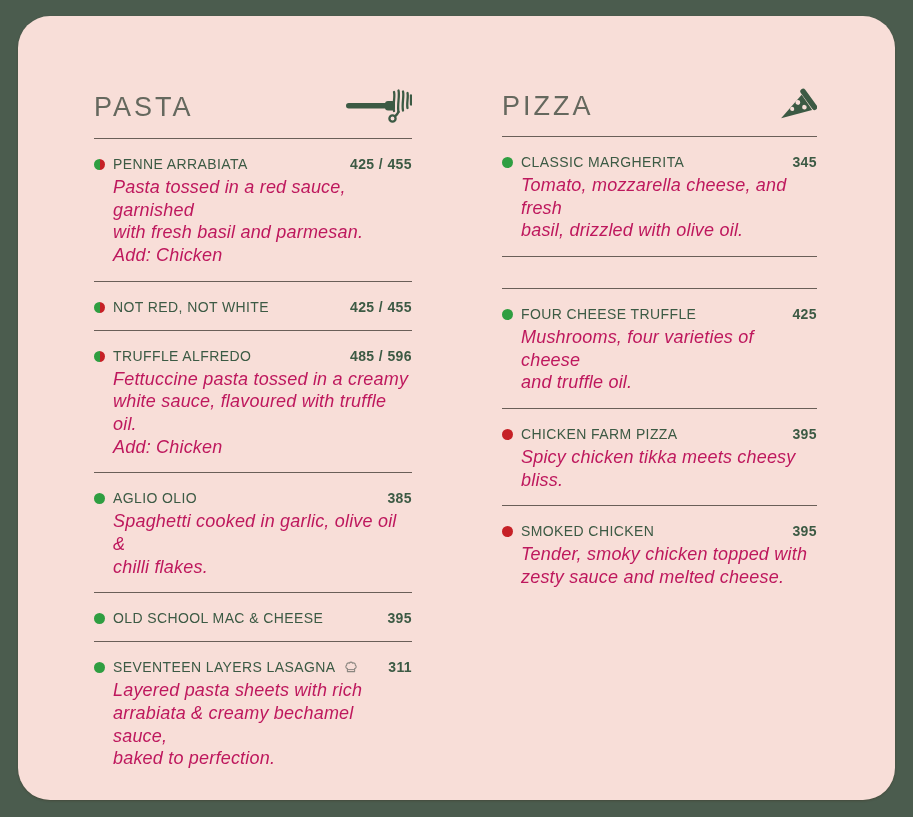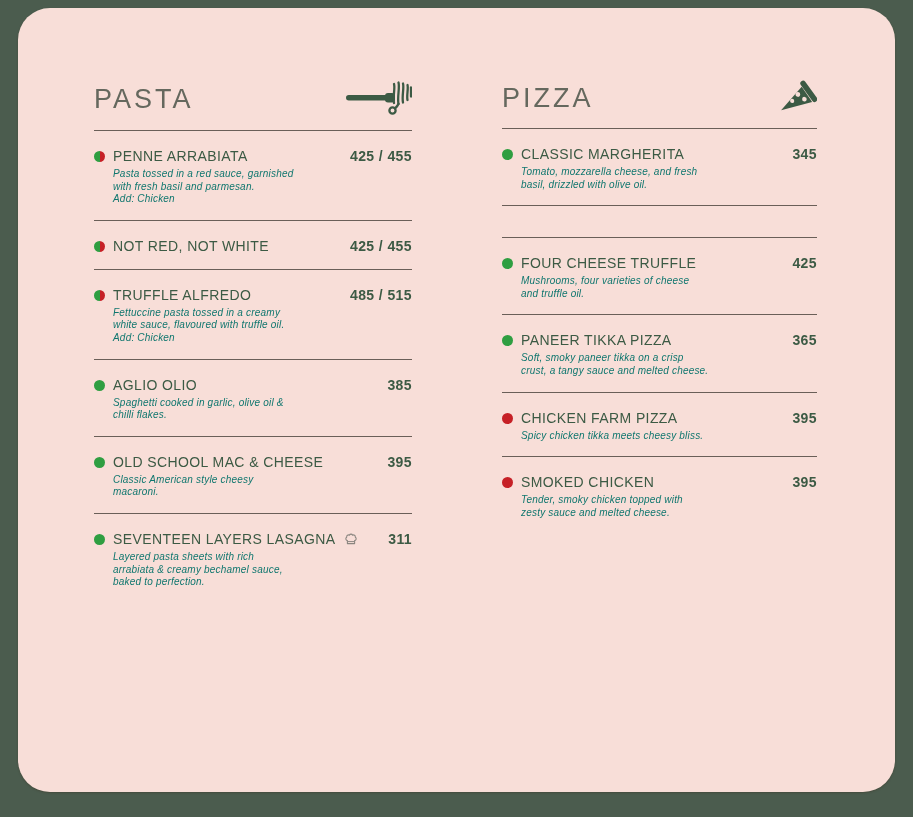--- a/index.html
+++ b/index.html
@@ -6,21 +6,21 @@
   html, body { margin: 0; padding: 0; }
   body {
     width: 913px; height: 817px;
     background: #4b5c4e;
     font-family: "Liberation Sans", sans-serif;
     position: relative;
     overflow: hidden;
   }
   .menu-card {
     position: absolute;
-    left: 18px; top: 8px;
+    left: 18px; top: 16px;
     width: 877px; height: 784px;
     background: #f8ded8;
     border-radius: 32px;
     box-shadow: 0 1px 2px rgba(60,45,30,0.35);
     padding: 72px 78px 0 76px;
     display: flex;
     gap: 90px;
   }
   .menu-col { flex: none; }
   .col-pasta { width: 318px; }
@@ -77,23 +77,23 @@
     padding-left: 10px;
     font-size: 14px;
     font-weight: bold;
     color: #3c5a44;
     letter-spacing: 0.4px;
     line-height: 17px;
     white-space: nowrap;
   }
   .item-desc {
     margin: 3px 0 0 19px;
-    font-size: 10px;
+    font-size: 18px;
     font-style: italic;
-    color: #0f766e;
+    color: #be185d;
     line-height: 1.26;
     letter-spacing: 0.2px;
     white-space: pre-line;
   }
 </style>
 </head>
 <body>
 
 <div class="menu-card">
 
@@ -135,21 +135,21 @@
         <span class="dot mixed"></span>
         <h3 class="item-name">NOT RED, NOT WHITE</h3>
         <span class="item-price">425 / 455</span>
       </div>
     </article>
 
     <article class="item">
       <div class="item-head">
         <span class="dot mixed"></span>
         <h3 class="item-name">TRUFFLE ALFREDO</h3>
-        <span class="item-price">485 / 515</span>
+        <span class="item-price">485 / 596</span>
       </div>
       <p class="item-desc">Fettuccine pasta tossed in a creamy
 white sauce, flavoured with truffle oil.
 Add: Chicken</p>
     </article>
 
     <article class="item">
       <div class="item-head">
         <span class="dot veg"></span>
         <h3 class="item-name">AGLIO OLIO</h3>
@@ -158,22 +158,20 @@
       <p class="item-desc">Spaghetti cooked in garlic, olive oil &amp;
 chilli flakes.</p>
     </article>
 
     <article class="item">
       <div class="item-head">
         <span class="dot veg"></span>
         <h3 class="item-name">OLD SCHOOL MAC &amp; CHEESE</h3>
         <span class="item-price">395</span>
       </div>
-      <p class="item-desc">Classic American style cheesy
-macaroni.</p>
     </article>
 
     <article class="item">
       <div class="item-head">
         <span class="dot veg"></span>
         <h3 class="item-name"><span>SEVENTEEN LAYERS LASAGNA</span><span class="badge"><svg width="14" height="13" viewBox="0 0 14 13">
                 <path d="M3.4 7.6 C1.7 7.3 1.2 5.1 2.7 4.2 C2.4 2.5 4.2 1.4 5.4 2.2 C6.1 0.7 7.9 0.7 8.6 2.2 C9.8 1.4 11.6 2.5 11.3 4.2 C12.8 5.1 12.3 7.3 10.6 7.6 L10.6 10.6 L3.4 10.6 Z" fill="#f8ded8" stroke="#8b8680" stroke-width="1.1" stroke-linejoin="round"></path>
                 <line x1="3.6" y1="8.6" x2="10.4" y2="8.6" stroke="#8b8680" stroke-width="1"></line>
               </svg></span></h3>
         <span class="item-price">311</span>
@@ -216,29 +214,20 @@
     <article class="item">
       <div class="item-head">
         <span class="dot veg"></span>
         <h3 class="item-name">FOUR CHEESE TRUFFLE</h3>
         <span class="item-price">425</span>
       </div>
       <p class="item-desc">Mushrooms, four varieties of cheese
 and truffle oil.</p>
     </article>
 
-    <article class="item">
-      <div class="item-head">
-        <span class="dot veg"></span>
-        <h3 class="item-name">PANEER TIKKA PIZZA</h3>
-        <span class="item-price">365</span>
-      </div>
-      <p class="item-desc">Soft, smoky paneer tikka on a crisp
-crust, a tangy sauce and melted cheese.</p>
-    </article>
 
     <article class="item">
       <div class="item-head">
         <span class="dot nonveg"></span>
         <h3 class="item-name">CHICKEN FARM PIZZA</h3>
         <span class="item-price">395</span>
       </div>
       <p class="item-desc">Spicy chicken tikka meets cheesy bliss.</p>
     </article>
 

